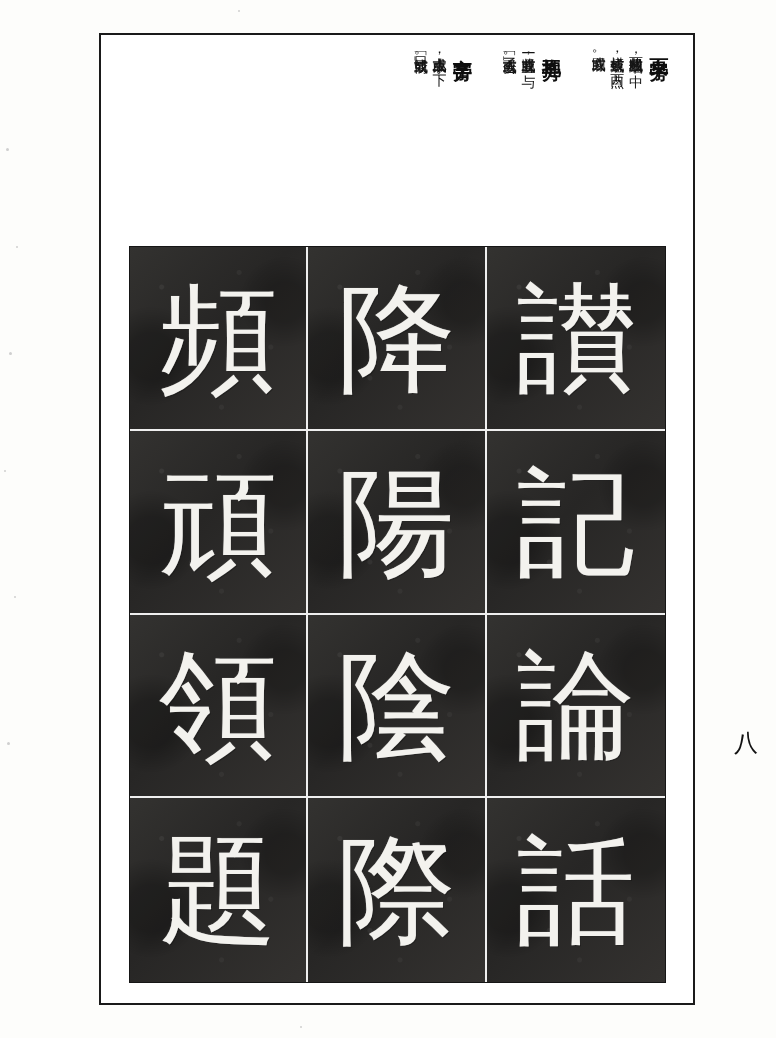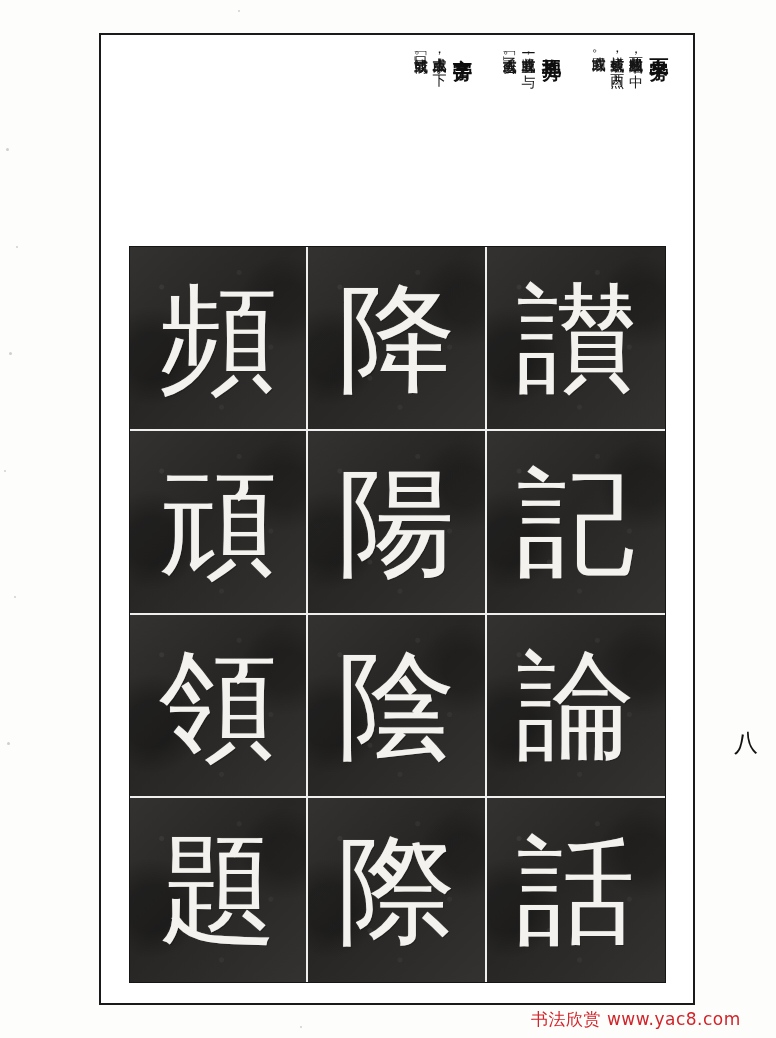--- a/index.html
+++ b/index.html
@@ -256,15 +256,14 @@
     <div class="cell">
         <span class="glyph">際</span>
       </div>
     <div class="cell">
         <span class="glyph">話</span>
       </div>
   </div>
 
   <div class="page-number">八</div>
 
-  <div class="watermark">书法欣赏  www.yac8.com</div>
 
 </div>
 
 </body></html>

